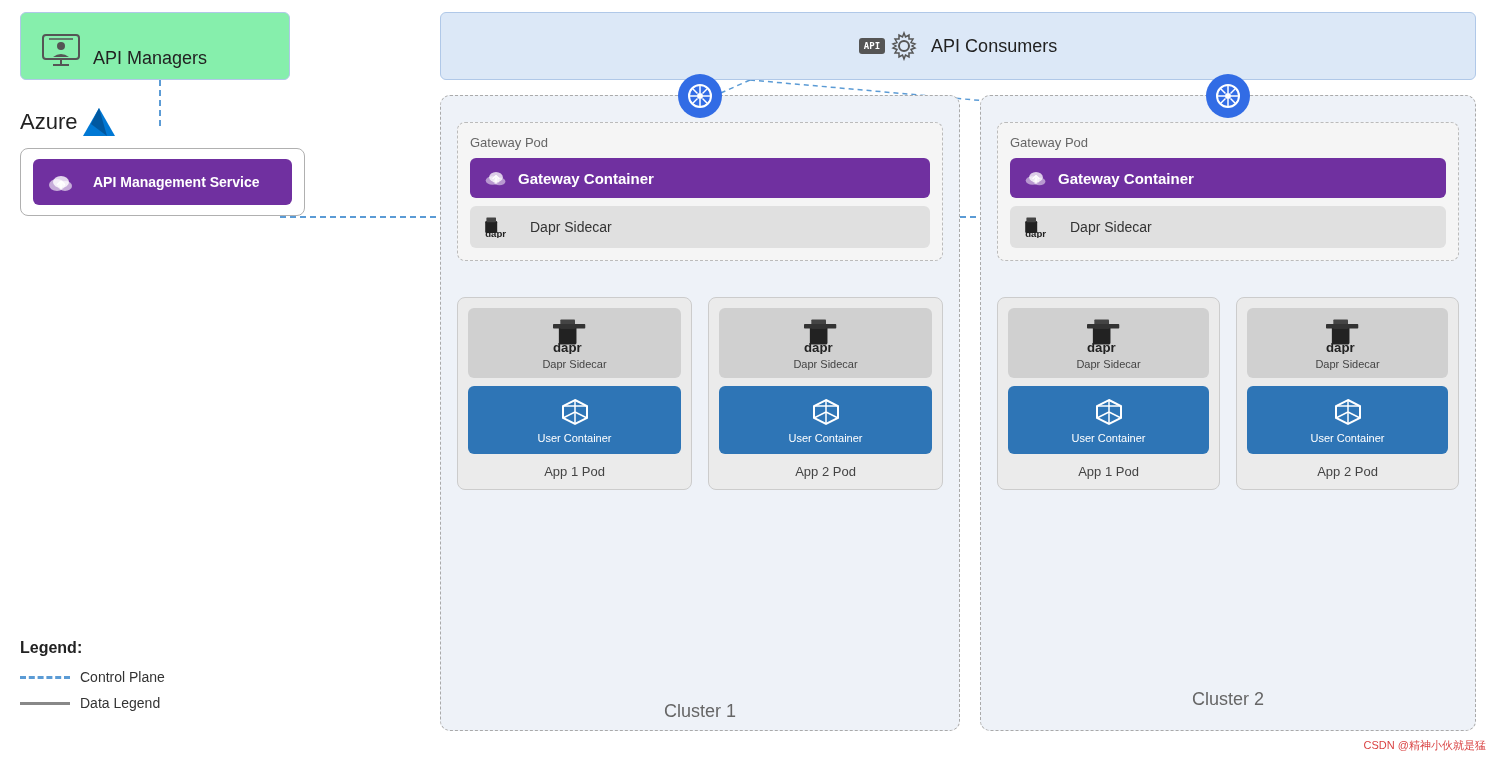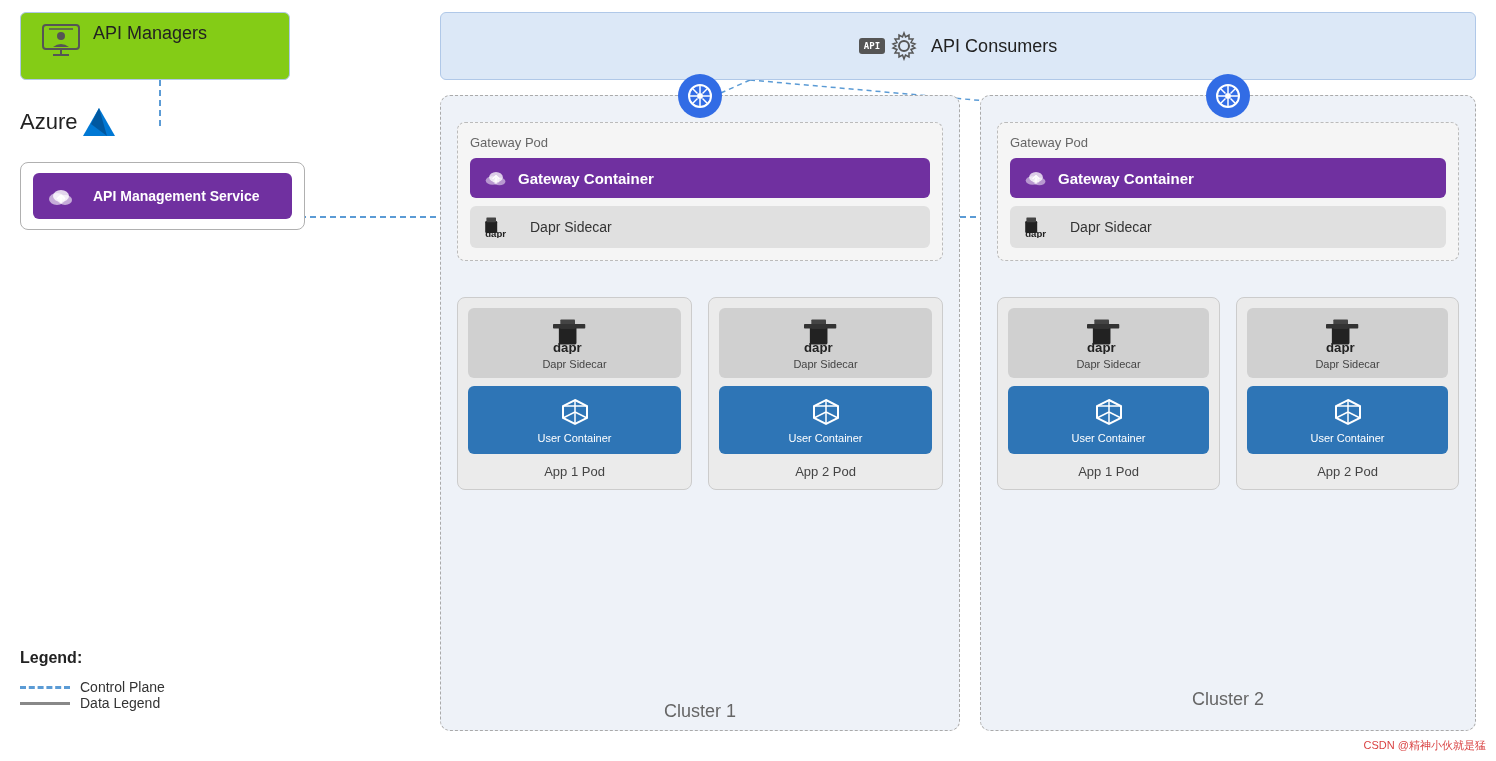--- a/index.html
+++ b/index.html
@@ -52,21 +52,21 @@
     <line x1="560" y1="390" x2="770" y2="390" stroke="#888" stroke-width="2"></line>
     <line x1="560" y1="390" x2="560" y2="420" stroke="#888" stroke-width="2"></line>
     <line x1="770" y1="390" x2="770" y2="420" stroke="#888" stroke-width="2"></line>
 
     <line x1="1200" y1="310" x2="1200" y2="390" stroke="#888" stroke-width="2"></line>
     <line x1="1100" y1="390" x2="1310" y2="390" stroke="#888" stroke-width="2"></line>
     <line x1="1100" y1="390" x2="1100" y2="420" stroke="#888" stroke-width="2"></line>
     <line x1="1310" y1="390" x2="1310" y2="420" stroke="#888" stroke-width="2"></line>
   </svg>
 
-  <div style="position:absolute; top:12px; left:20px; background:#84cc16; border:1px solid #b0c8e8; border-radius:6px; padding:10px 20px; display:flex; align-items:flex-start; gap:12px; width:270px; height:68px;">
+  <div style="position:absolute; top:12px; left:20px; background:#86efac; border:1px solid #b0c8e8; border-radius:6px; padding:10px 20px; display:flex; align-items:flex-end; gap:12px; width:270px; height:68px;">
 
     <svg width="40" height="36" viewBox="0 0 40 36">
       <rect x="2" y="2" width="36" height="24" rx="3" fill="none" stroke="#555" stroke-width="2"></rect>
       <line x1="8" y1="6" x2="32" y2="6" stroke="#555" stroke-width="1.5"></line>
       <line x1="20" y1="26" x2="20" y2="32" stroke="#555" stroke-width="2"></line>
       <line x1="12" y1="32" x2="28" y2="32" stroke="#555" stroke-width="2"></line>
 
       <circle cx="20" cy="13" r="4" fill="#555"></circle>
       <path d="M12 24 Q20 18 28 24" fill="#555"></path>
     </svg>
@@ -78,21 +78,21 @@
       <div style="background:#555; color:#fff; font-size:9px; font-weight:700; padding:3px 5px; border-radius:3px; font-family:monospace; display:inline-block;">API</div>
       <svg width="30" height="30" viewBox="0 0 30 30">
         <circle cx="15" cy="15" r="5" fill="none" stroke="#555" stroke-width="2"></circle>
         <path d="M15 2 L16.5 6 L20 4 L20 8 L24 8 L22 11.5 L26 13 L23 15 L26 17 L22 18.5 L24 22 L20 22 L20 26 L16.5 24 L15 28 L13.5 24 L10 26 L10 22 L6 22 L8 18.5 L4 17 L7 15 L4 13 L8 11.5 L6 8 L10 8 L10 4 L13.5 6 Z" fill="none" stroke="#555" stroke-width="1.5"></path>
       </svg>
     </div>
     <span style="font-size:18px; color:#222; font-weight:500;">API Consumers</span>
   </div>
 
   <div style="position:absolute; top:106px; left:20px; width:285px;">
-    <div style="display:flex; align-items:center; gap:4px; margin-bottom:24px;">
+    <div style="display:flex; align-items:center; gap:4px; margin-bottom:10px;">
       <span style="font-size:22px; color:#222;">Azure</span>
 
       <svg width="36" height="32" viewBox="0 0 36 32">
         <polygon points="18,2 34,30 2,30" fill="#0078d4"></polygon>
         <polygon points="18,2 26,30 10,18" fill="#0058a0"></polygon>
       </svg>
     </div>
 
     <div style="border:1.5px solid #b0b0b0; border-radius:8px; padding:10px 12px; background:#fff;">
       <div style="background:#7030a0; border-radius:6px; padding:12px 14px; display:flex; align-items:center; gap:18px; color:#fff; font-size:14px; font-weight:600;">
@@ -304,21 +304,21 @@
         <span style="font-size:13px; color:#444; margin-top:2px;">App 2 Pod</span>
       </div>
 
     </div>
 
     <div style="position:absolute; bottom:20px; left:50%; transform:translateX(-50%); font-size:18px; color:#666; white-space:nowrap;">Cluster 2</div>
   </div>
 
   <div style="position:absolute; bottom:50px; left:20px; width:220px;">
     <div style="font-size:16px; font-weight:700; color:#222; margin-bottom:12px;">Legend:</div>
-    <div style="display:flex; align-items:center; gap:10px; margin-bottom:0;">
+    <div style="display:flex; align-items:center; gap:10px; margin-bottom:10px;">
       <div style="width:50px; border-top:3px dashed #5b9bd5;"></div>
       <span style="font-size:14px; color:#333;">Control Plane</span>
     </div>
     <div style="display:flex; align-items:center; gap:10px;">
       <div style="width:50px; border-top:3px solid #888;"></div>
       <span style="font-size:14px; color:#333;">Data Legend</span>
     </div>
   </div>
 
   <div style="position:absolute; bottom:8px; right:10px; font-size:11px; color:#cc0000; opacity:0.75;margin-left:20px;">CSDN @精神小伙就是猛</div>

